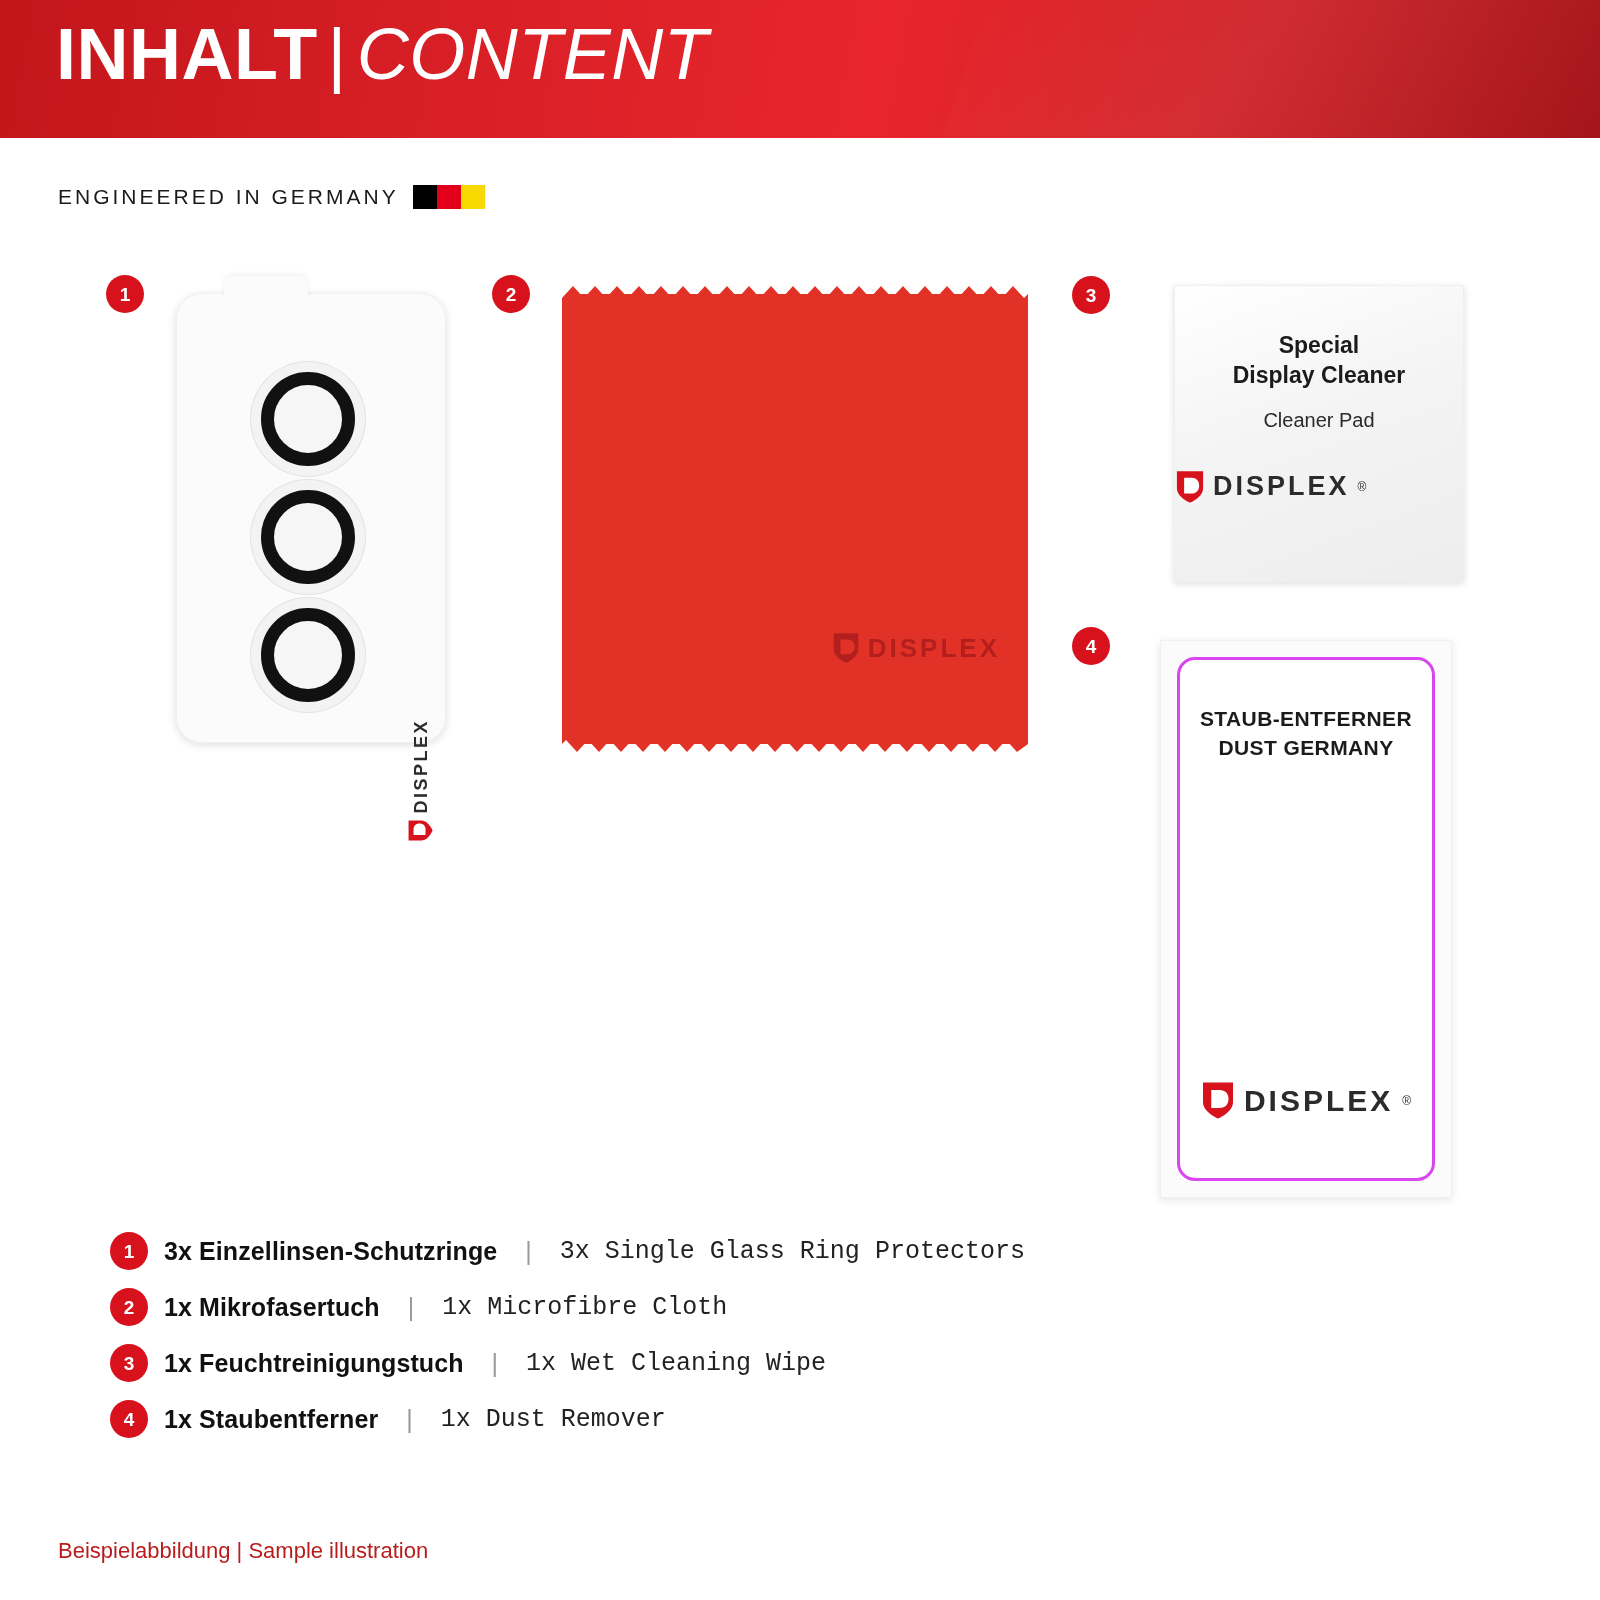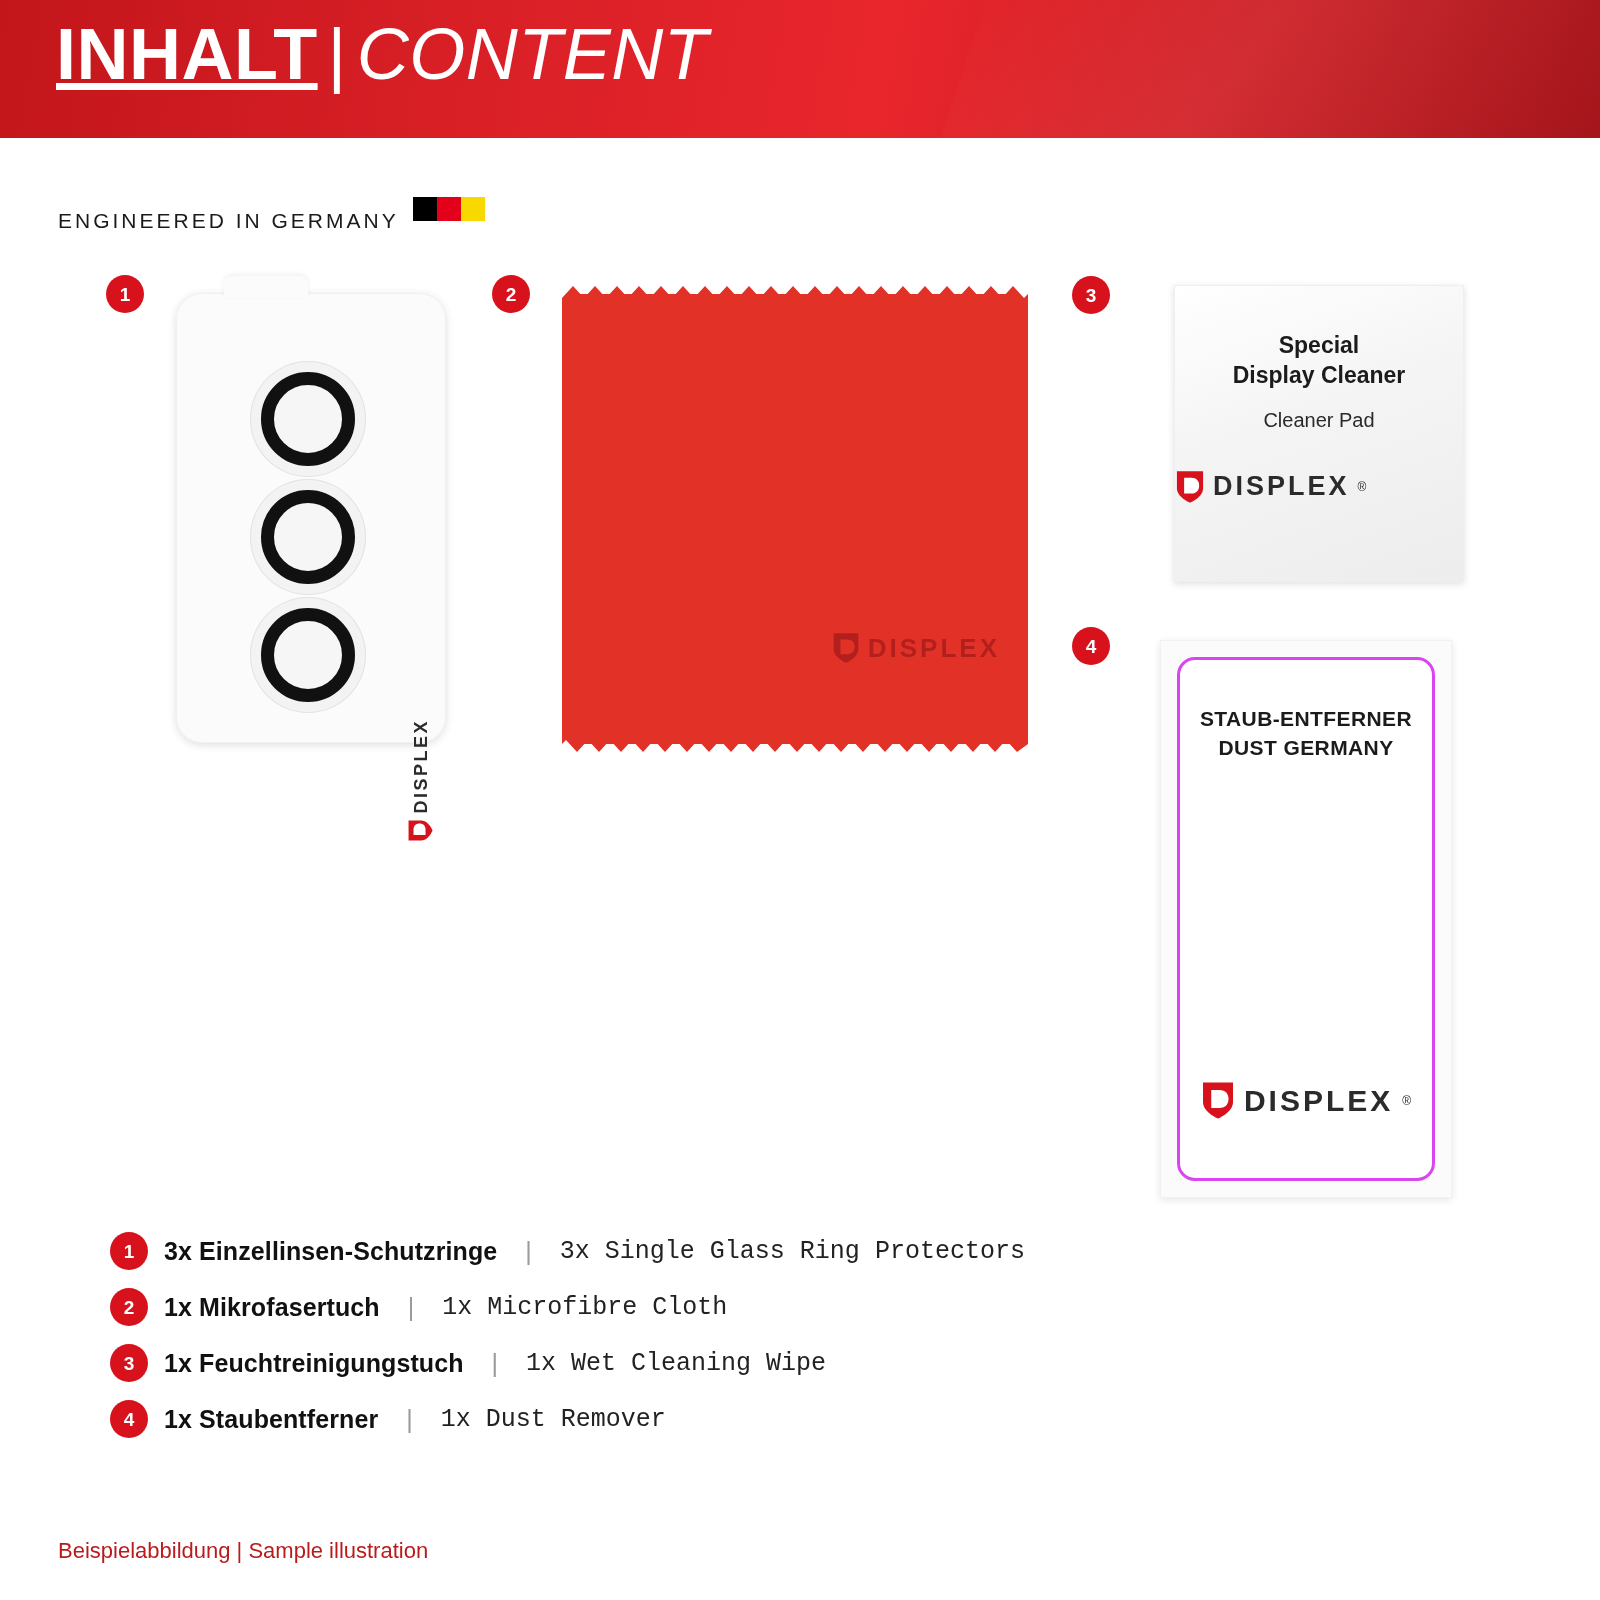--- a/index.html
+++ b/index.html
@@ -22,31 +22,31 @@
   .banner::after{
     content:""; position:absolute; right:-60px; top:-40px; width:700px; height:240px;
     background: linear-gradient(115deg, rgba(255,255,255,0.00) 0%, rgba(255,255,255,0.07) 40%, rgba(0,0,0,0.10) 100%);
     transform: skewX(-18deg);
   }
   .banner-title {
     position: absolute; left: 56px; top: 18px;
     font-size: 72px; line-height: 1; color: #fff; letter-spacing: 0.5px;
     font-weight: 700; white-space: nowrap;
   }
-  .banner-title .t-bold { font-weight: 700; text-decoration: underline; }
+  .banner-title .t-bold { font-weight: 700; }
   .banner-title .t-bar { font-weight: 400; padding: 0 10px; }
   .banner-title .t-italic { font-weight: 400; font-style: italic; }
 
   
   .eng-row {
     position: absolute; left: 58px; top: 185px;
     display: flex; align-items: center; gap: 14px;
   }
   .eng-text {
-    font-size: 21px; letter-spacing: 3.0px; color: #1a1a1a; font-weight: 400; margin-top: 24px;
+    font-size: 21px; letter-spacing: 3.0px; color: #1a1a1a; font-weight: 400;
   }
   .flag { display: flex; }
   .flag span { display: block; width: 24px; height: 24px; }
   .flag .f-black { background: #000000; }
   .flag .f-red { background: #e2001a; }
   .flag .f-gold { background: #f7d900; }
 
   
   .badge {
     width: 38px; height: 38px; border-radius: 50%;

